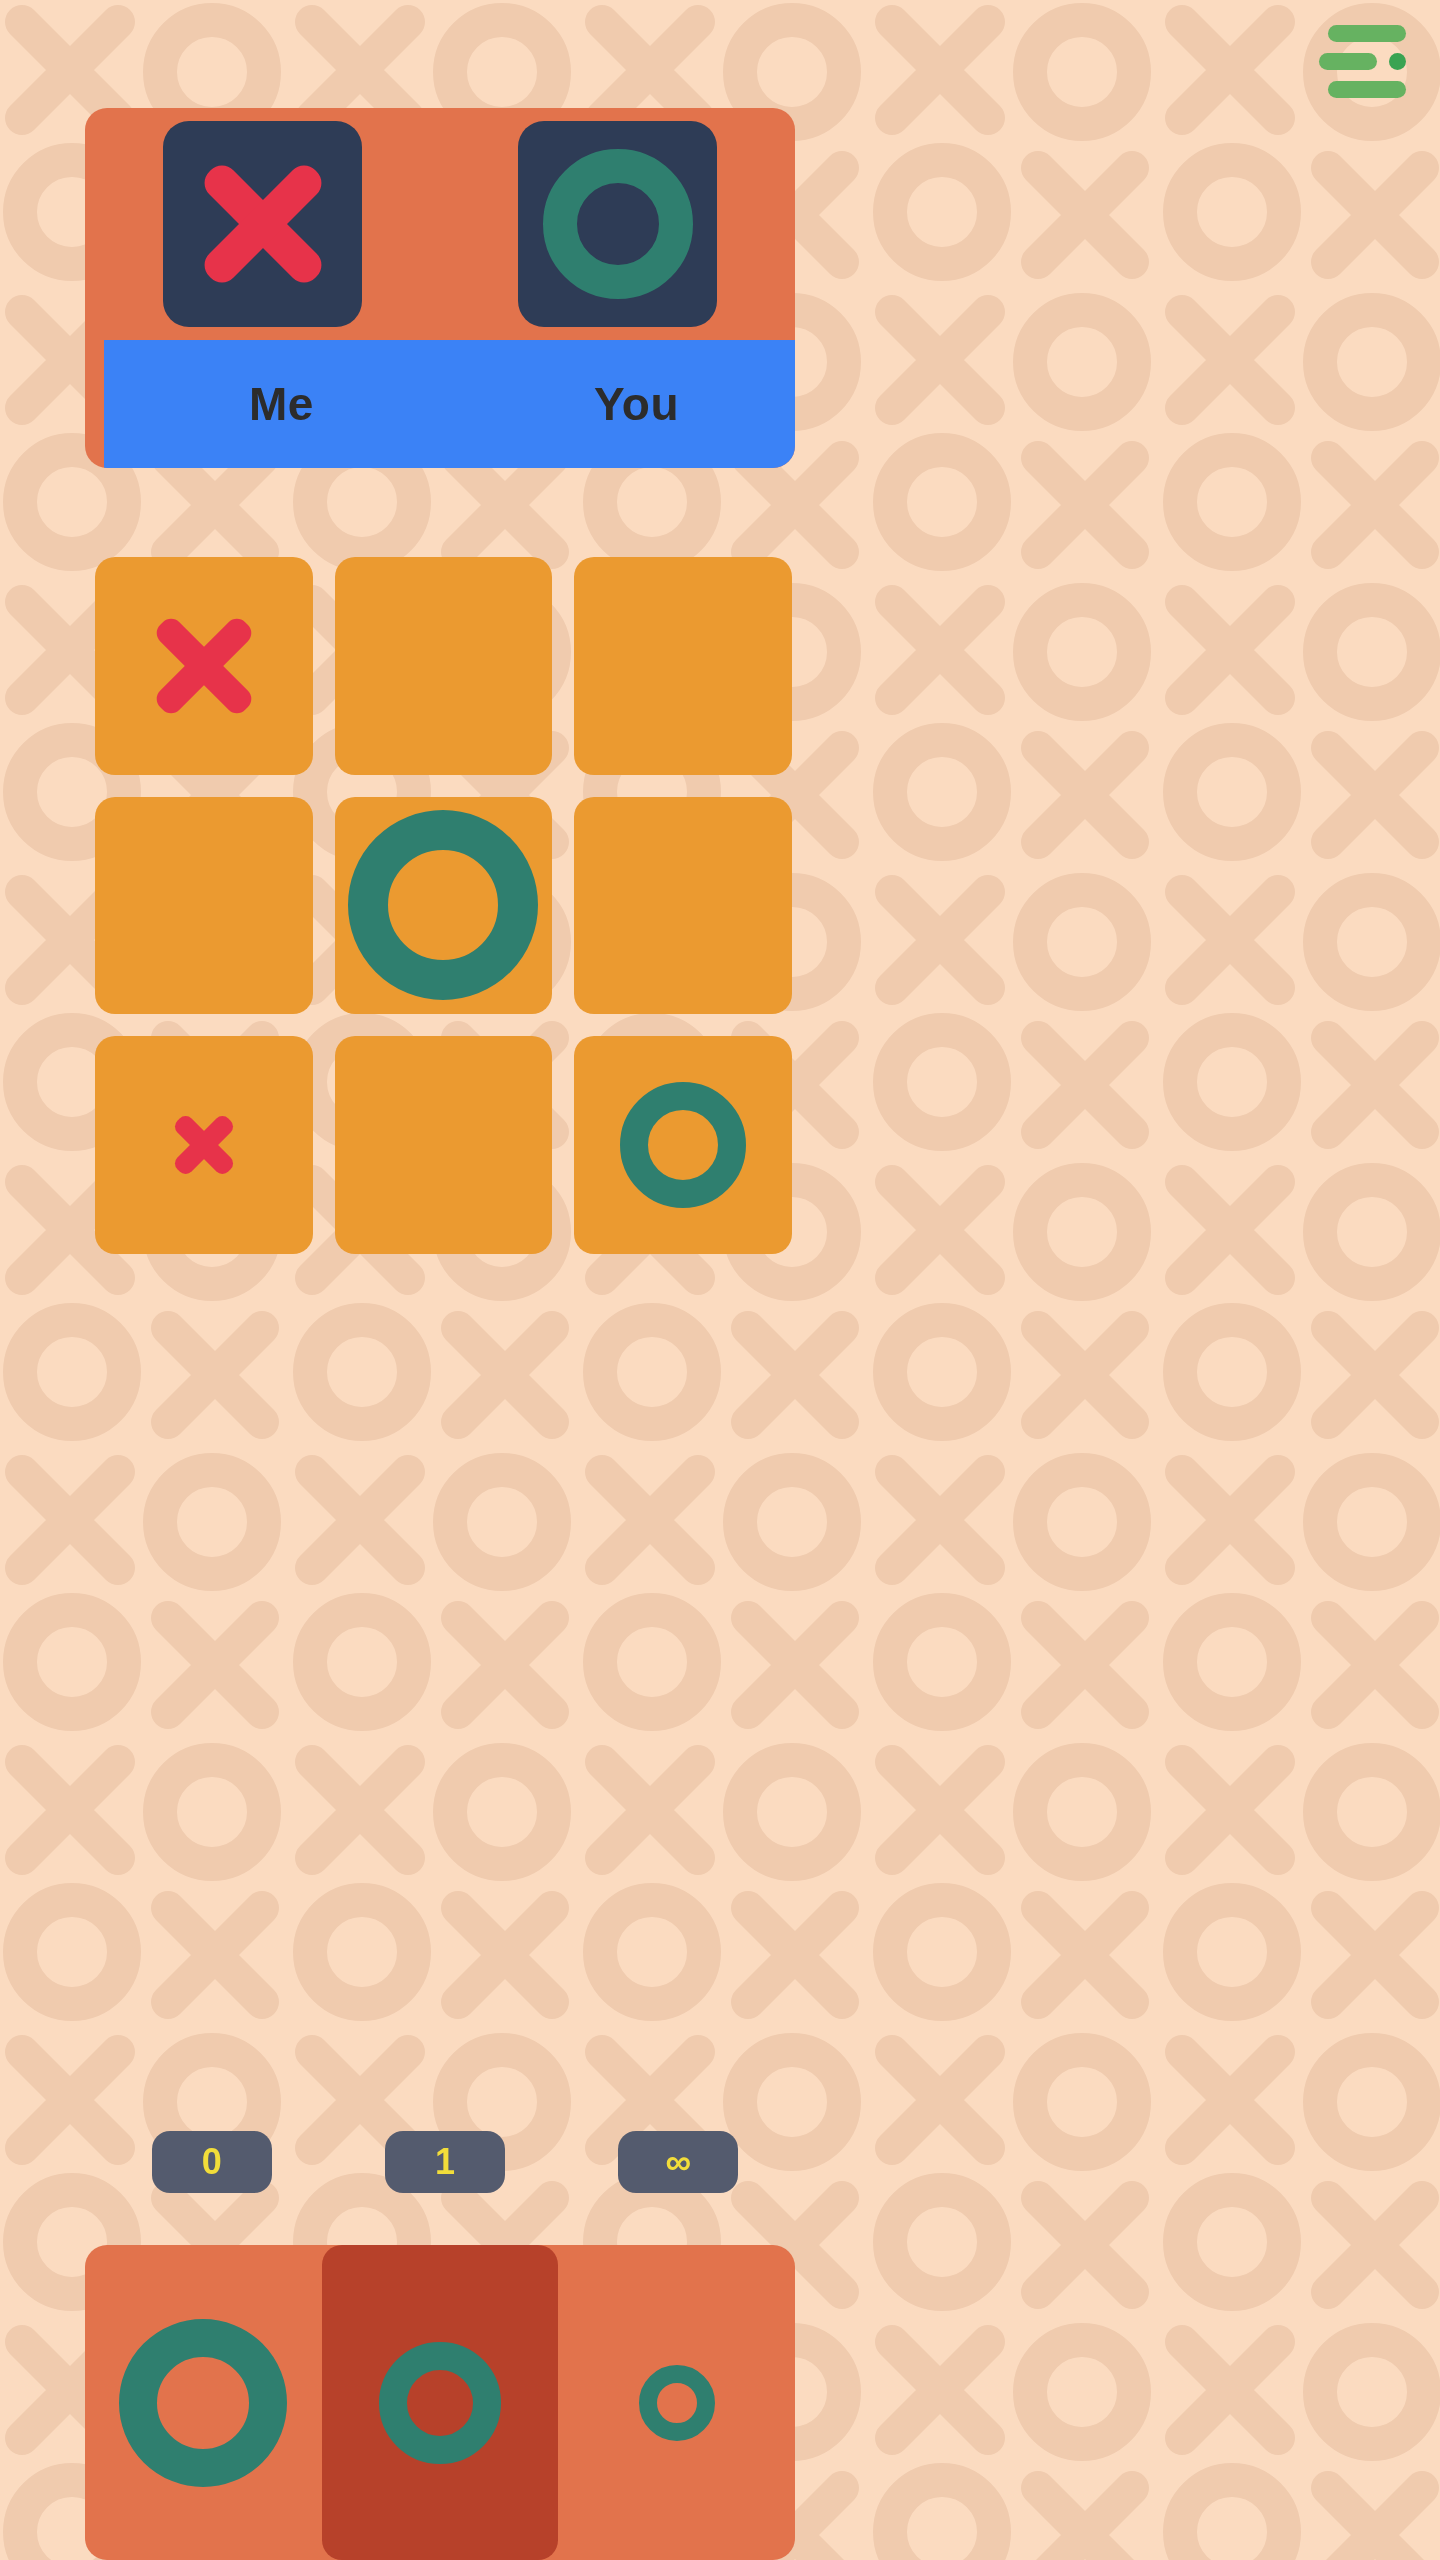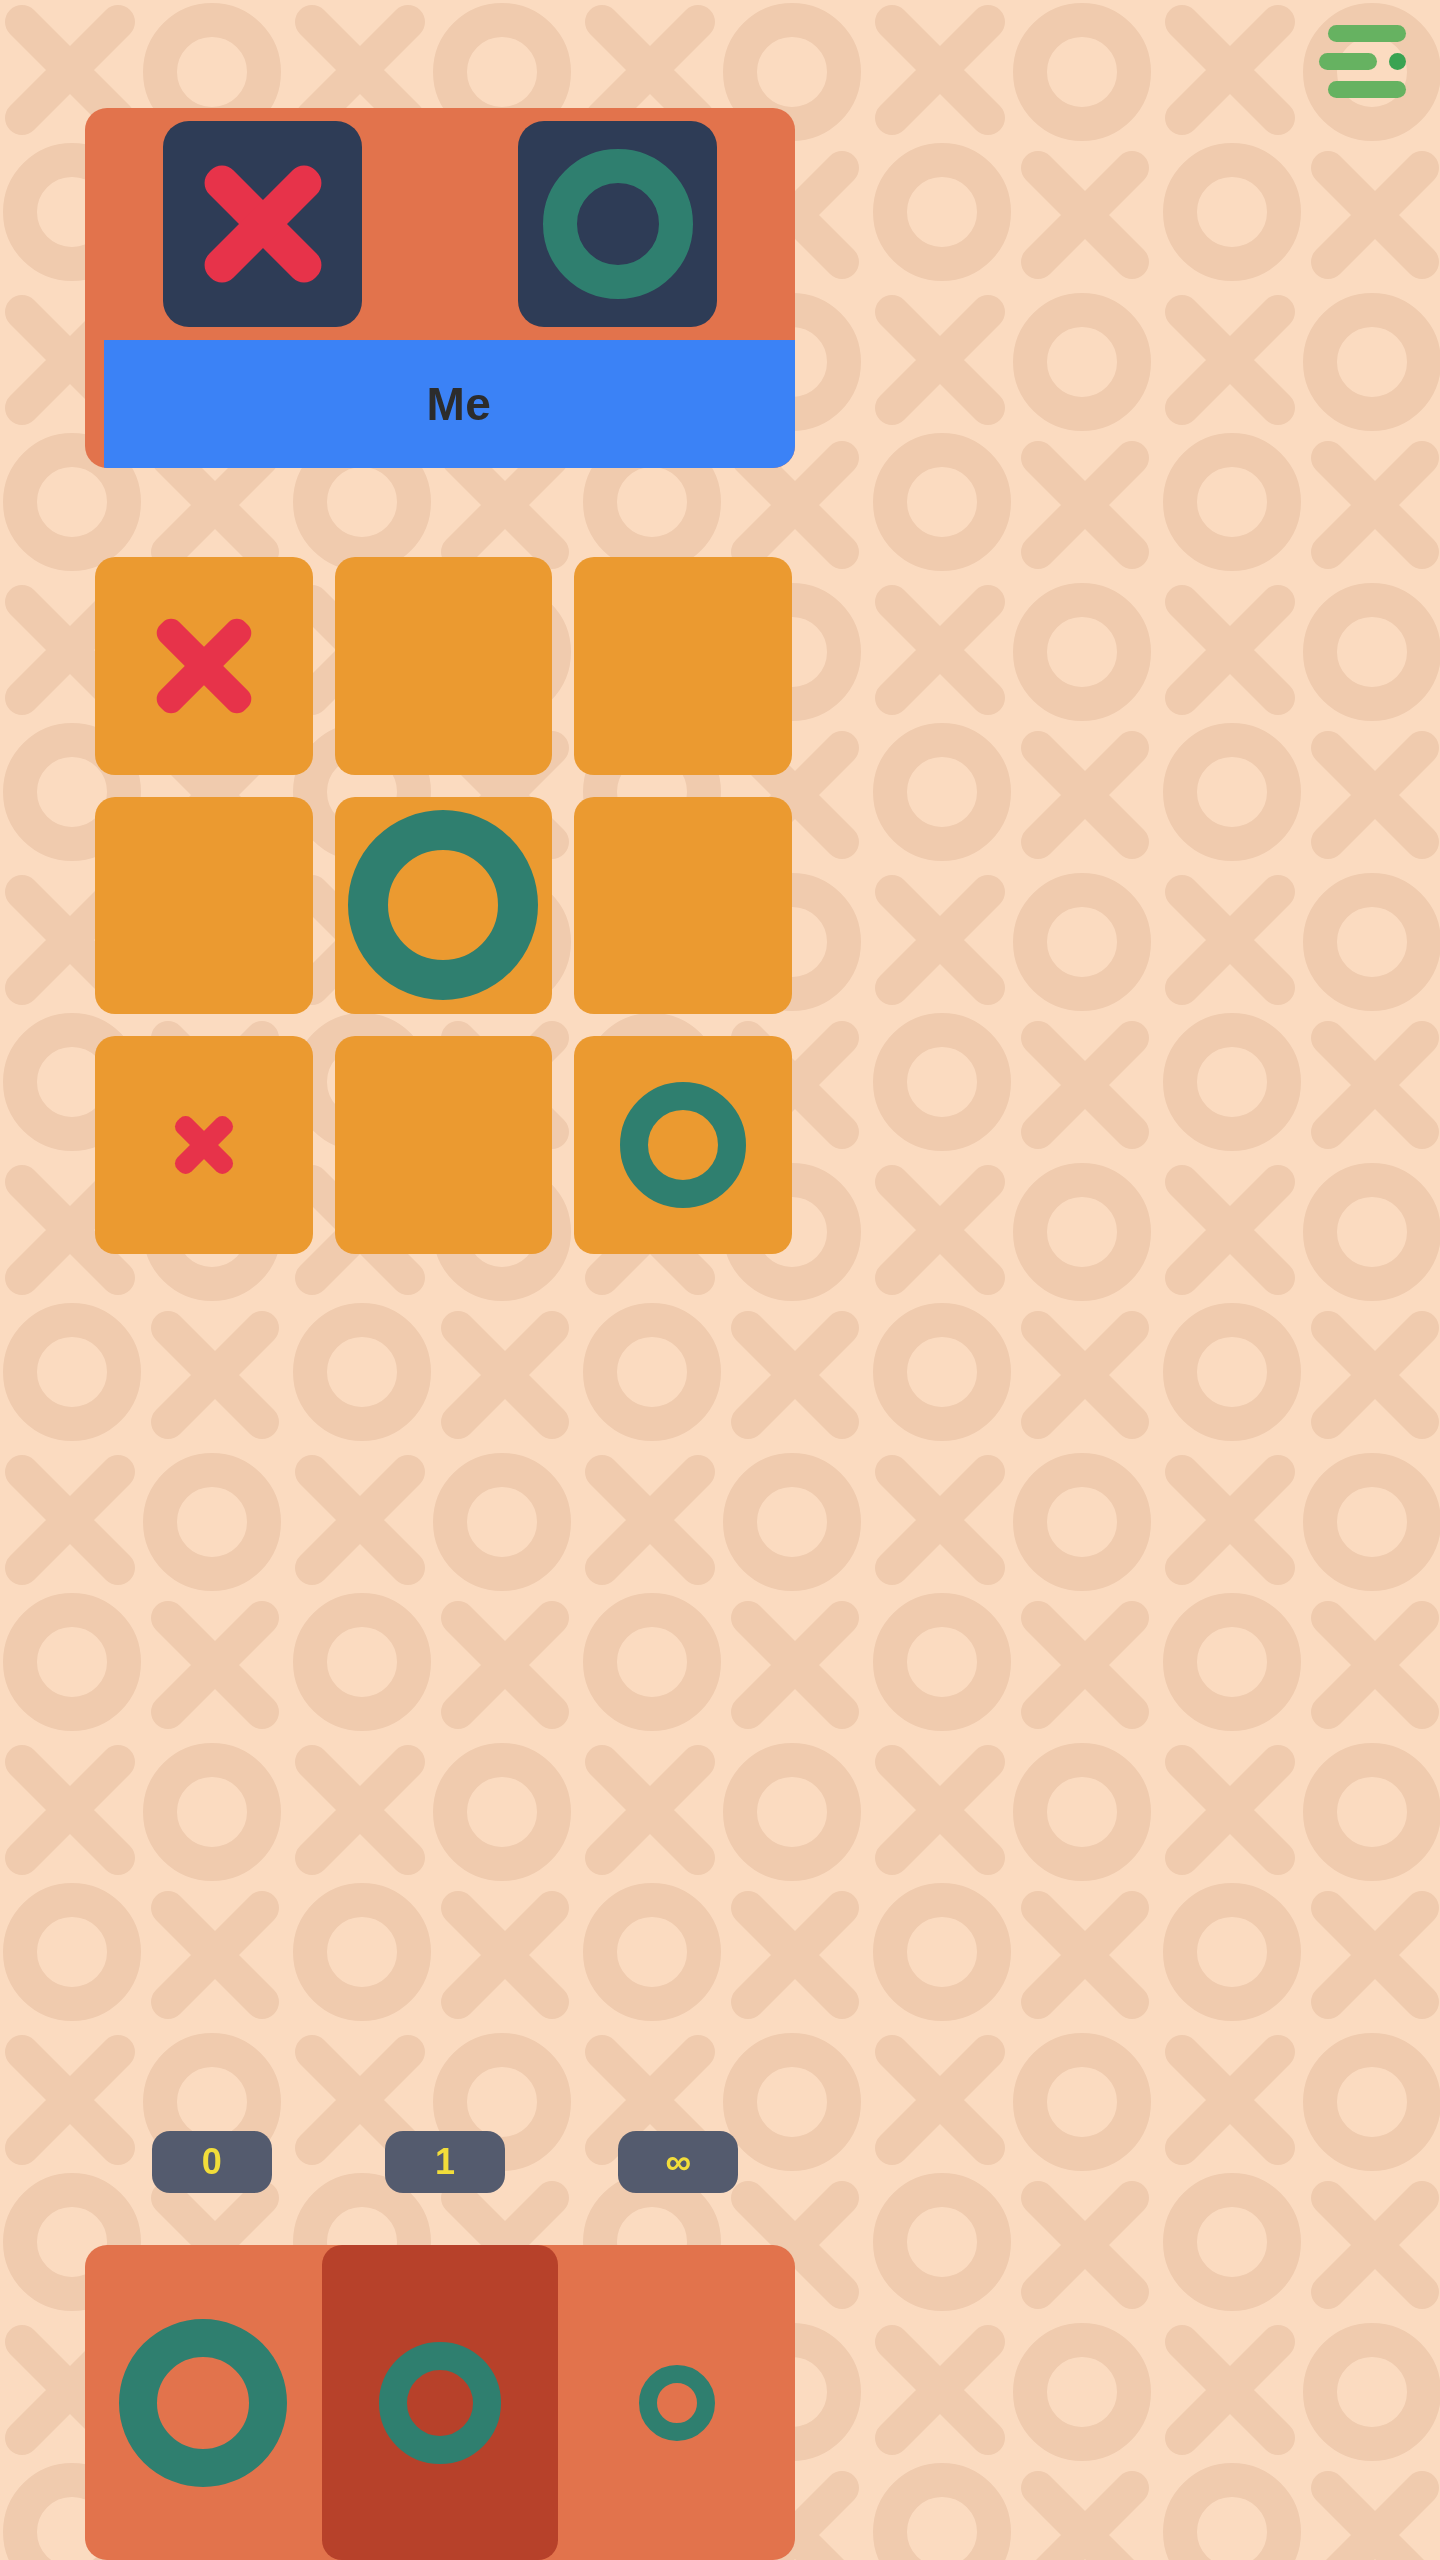--- a/index.html
+++ b/index.html
@@ -209,20 +209,21 @@
           </div>
         </div>
         <div class="score-col">
           <div class="mark-tile">
             <div class="o-glyph" style="width:150px;height:150px;border-width:34px;"></div>
           </div>
         </div>
       </div>
       <div id="scoreboard-labels">
         <div class="label-col">Me</div>
+        <div class="label-col">You</div>
       </div>
     </div>
 
     <div id="board">
         <div class="cell" style="background: rgb(235, 154, 48);">
           <div class="x-glyph" style="width: 120px; height: 120px;">
             <span class="a" style="width: 120px; height: 27px; background: rgb(231, 51, 74); border-radius: 11.34px;"></span>
             <span class="b" style="width: 120px; height: 27px; background: rgb(231, 51, 74); border-radius: 11.34px;"></span>
           </div>
         </div>

